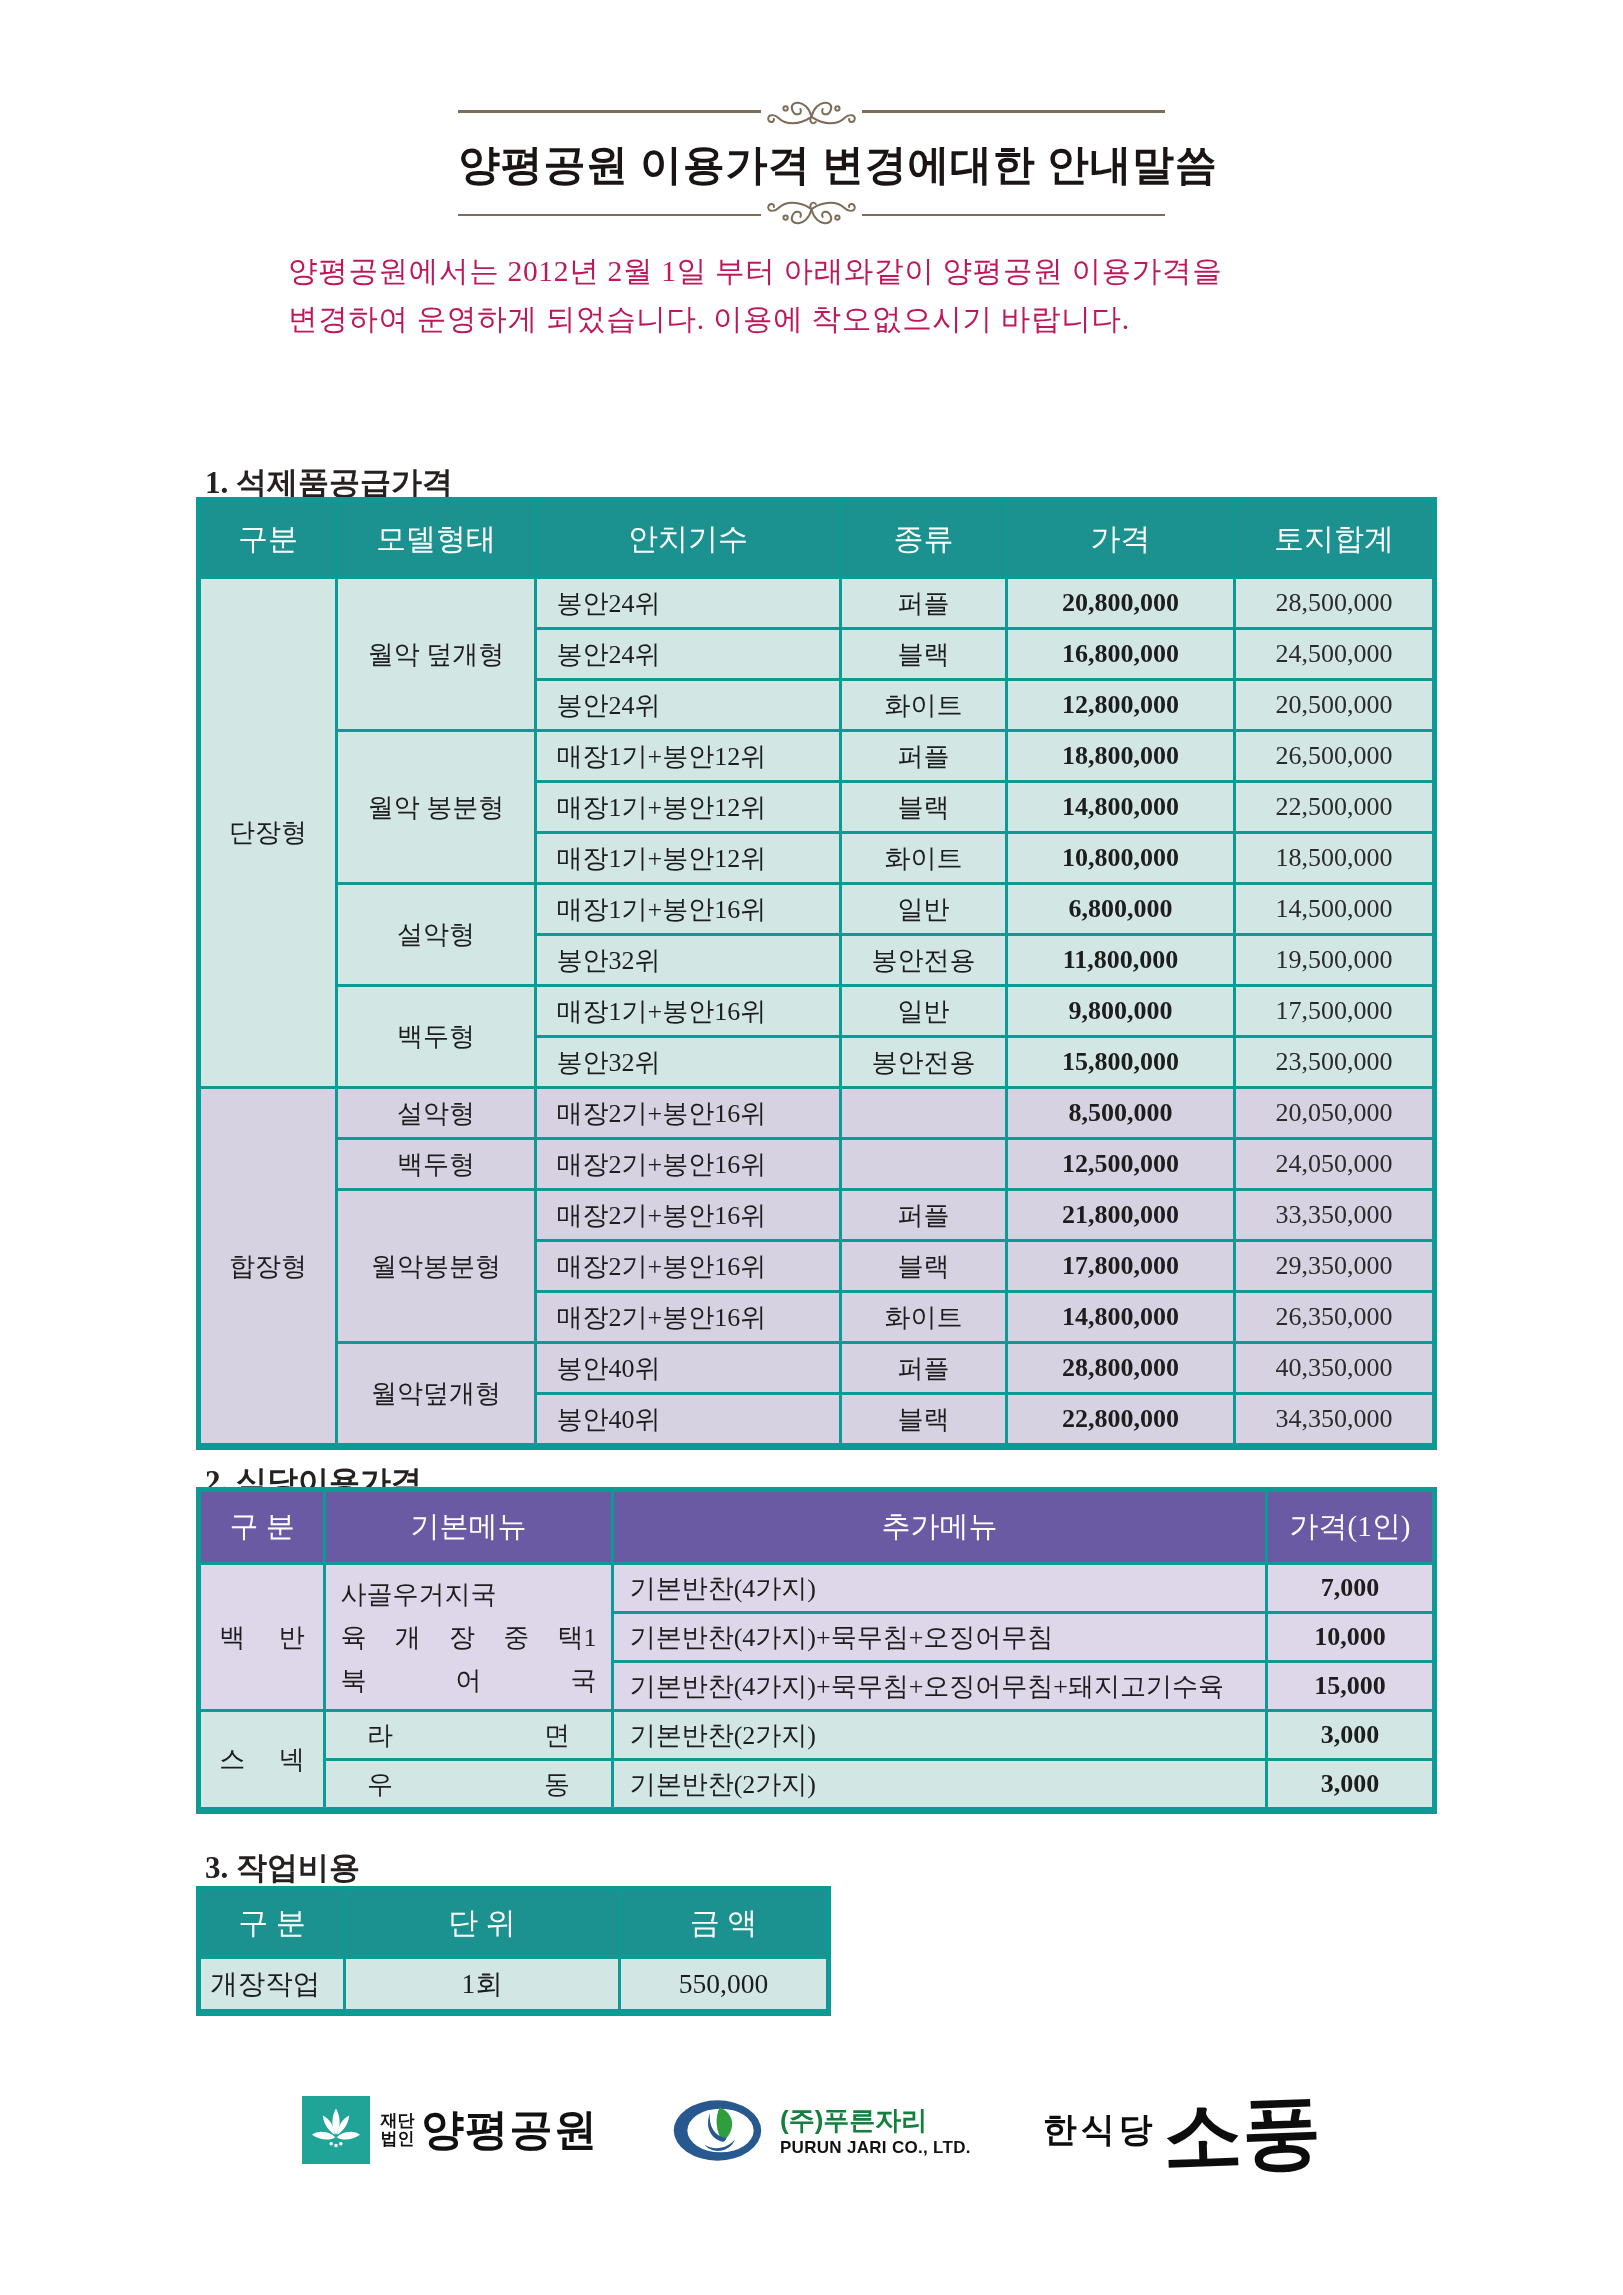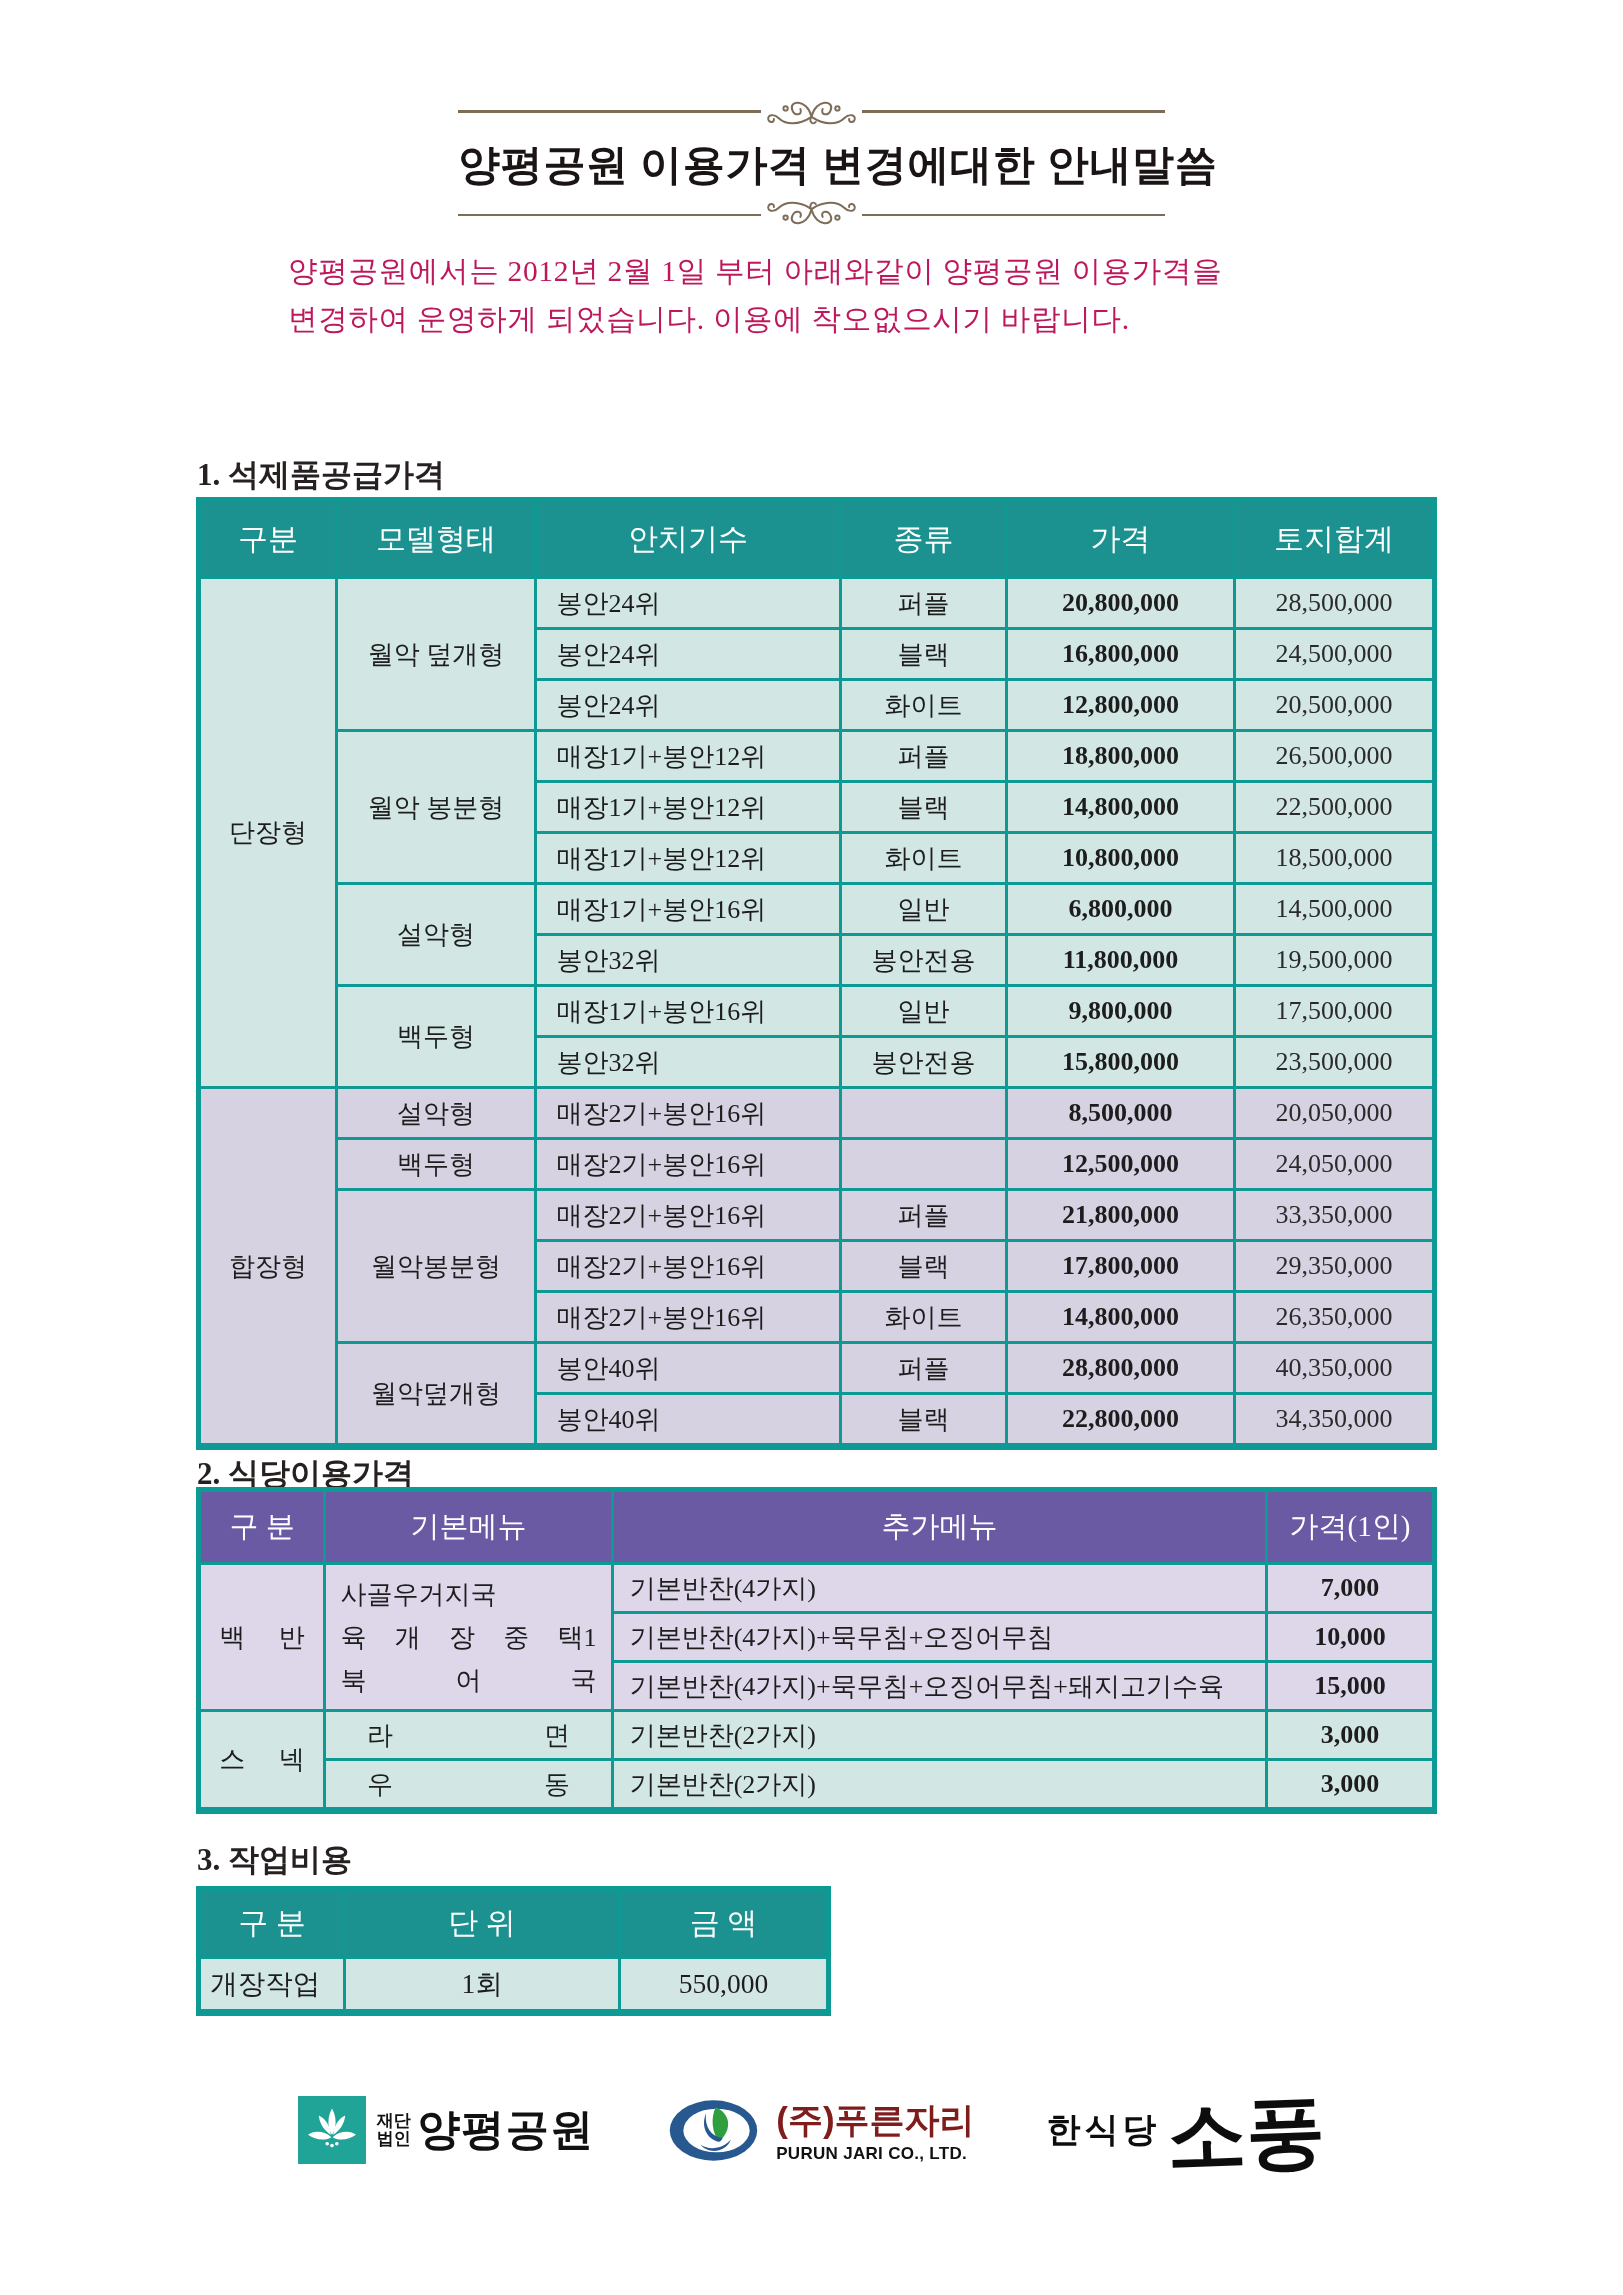--- a/index.html
+++ b/index.html
@@ -28,21 +28,21 @@
   .flourish.bottom svg{transform:scaleY(-1);}
   .page-title{
     margin:6.5px 0 3.9px 0;text-align:center;font-size:42px;font-weight:bold;
     color:#1b1414;letter-spacing:0.7px;white-space:nowrap;
   }
   
   .intro{position:absolute;left:288px;top:247px;width:1073px;
     font-size:29.5px;line-height:48px;color:#be185d;letter-spacing:0.7px;}
   .below-marker{text-align:center;font-size:33px;margin-top:10.5px;white-space:pre;}
   
-  .sec-heading{position:absolute;left:189px;margin:8px;font-size:31px;font-weight:600;color:#262120;white-space:nowrap;}
+  .sec-heading{position:absolute;left:189px;margin:16px;font-size:31px;font-weight:600;color:#262120;white-space:nowrap;}
   .s1{top:446px;} .s2{top:1445px;font-family:Liberation Serif, serif;} .s3{top:1831px;}
   
   table{position:absolute;border-collapse:collapse;table-layout:fixed;}
   th,td{border:3.3px solid var(--border);vertical-align:middle;text-align:center;
     overflow:hidden;white-space:nowrap;}
   table{border:5.2px solid var(--border);border-bottom-width:7.9px;}
   th{color:#ffffff;font-weight:400;}
   .t1{left:196px;top:497px;width:1236px;}
   .t1 th{background:var(--teal-head);height:72px;font-size:30px;}
   .t1 td{height:46px;font-size:26px;}
@@ -72,21 +72,21 @@
     display:flex;justify-content:center;align-items:center;gap:72px;
     font-family:"Liberation Sans","DejaVu Sans",sans-serif;}
   .logo{display:flex;align-items:center;}
   .logo1-box{width:68px;height:68px;background:var(--logo-teal);
     display:flex;align-items:center;justify-content:center;}
   .logo1-box svg{width:60px;height:60px;}
   .logo1-found{display:flex;flex-direction:column;justify-content:center;
     font-size:17px;font-weight:bold;line-height:18.3px;margin:0 6.5px 0 10.5px;color:#111;}
   .logo1-name{font-size:43px;font-weight:800;letter-spacing:1.3px;color:#111;white-space:nowrap;}
   .logo2 svg{width:98px;height:65px;margin-right:11.8px;}
-  .logo2-kr{font-size:35px;font-weight:800;color:#7f1d1d;white-space:nowrap;}
+  .logo2-kr{font-size:26px;font-weight:800;color:#15803d;white-space:nowrap;}
   .logo2-en{font-size:17px;font-weight:700;color:#111;letter-spacing:0.3px;white-space:nowrap;}
   .logo3{font-family:"Liberation Serif","DejaVu Serif",serif;align-items:center;}
   .logo3-prefix{font-size:34px;font-weight:600;color:#0d0d0d;letter-spacing:3.9px;}
   .logo3-name{font-size:79px;font-weight:bold;color:#0d0d0d;margin-left:6.5px;
     transform:rotate(-2deg);display:inline-block;line-height:1;margin-top:9.2px;}
 </style>
 </head>
 <body>
 
 <div class="title-block">

